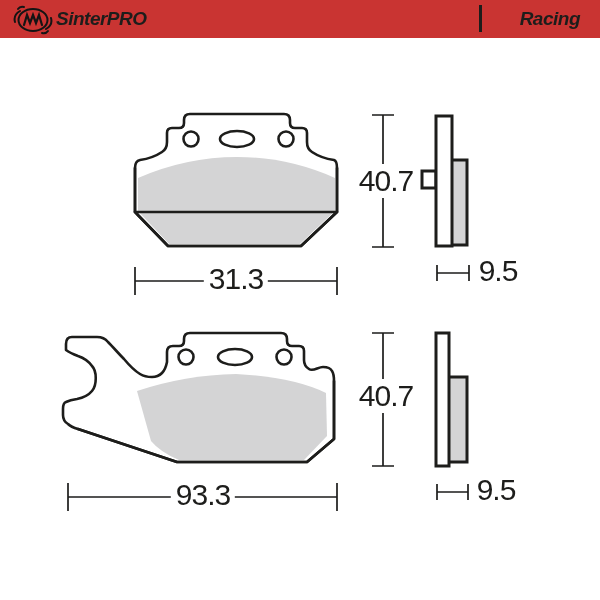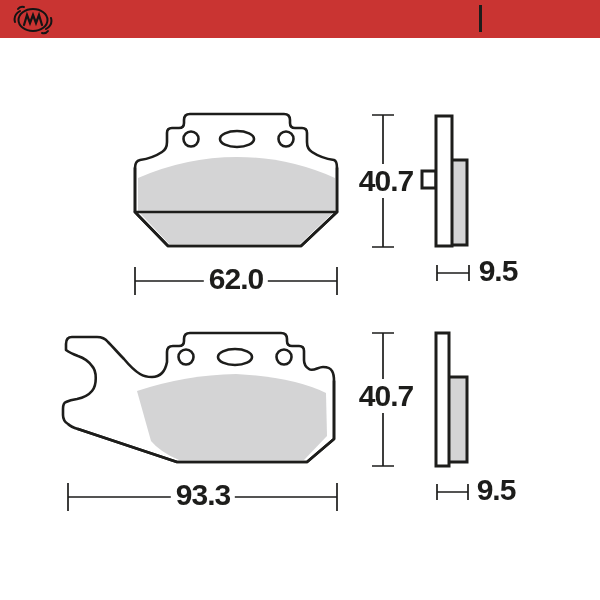--- a/index.html
+++ b/index.html
@@ -25,21 +25,21 @@
     position:absolute;right:20px;top:0;height:38px;line-height:38px;
     font-size:19px;font-weight:700;font-style:italic;color:#1d1d1b;
     letter-spacing:-0.5px;
   }
   
   .canvas{position:absolute;left:0;top:0;width:600px;height:600px;}
   
   .dim-label{
     position:absolute;transform:translate(-50%,-50%);
     background:#ffffff;padding:0 5px;
-    font-size:30px;font-weight:700;color:#1d1d1b;letter-spacing:-1px;
+    font-size:30px;font-weight:400;color:#1d1d1b;letter-spacing:-1px;
     white-space:nowrap;
   }
 </style>
 </head>
 <body>
 
 <svg class="canvas" viewBox="0 0 600 600" xmlns="http://www.w3.org/2000/svg">
 
   <g stroke="#1d1d1b" stroke-width="2.6" stroke-linejoin="round" stroke-linecap="round">
 
@@ -121,34 +121,36 @@
 
     <path d="M 383,333 L 383,466 M 372,333 L 394,333 M 372,466 L 394,466"></path>
 
     <path d="M 68,497 L 337,497 M 68,483 L 68,511 M 337,483 L 337,511"></path>
 
     <path d="M 437,492 L 468,492 M 437,484 L 437,500 M 468,484 L 468,500"></path>
   </g>
 </svg>
 
 <div class="dim-label" style="left:386px;top:181px;">40.7</div>
-<div class="dim-label" style="left:236px;top:279px;">62.0</div>
+<div class="dim-label" style="left:236px;top:279px;">31.3</div>
 <div class="dim-label" style="left:498px;top:271px;">9.5</div>
 
 <div class="dim-label" style="left:386px;top:396px;">40.7</div>
 <div class="dim-label" style="left:203px;top:495px;">93.3</div>
 <div class="dim-label" style="left:496px;top:490px;">9.5</div>
 
 <div class="header">
   <svg class="logo" width="42" height="34" viewBox="0 0 42 34" xmlns="http://www.w3.org/2000/svg">
     <g stroke="#141414" fill="none" stroke-width="2" stroke-linecap="round">
       <ellipse cx="21" cy="17" rx="14.5" ry="11"></ellipse>
 
       <path d="M 8,8 Q 1,12 3,19"></path>
       <path d="M 34,26 Q 41,22 39,15"></path>
       <path d="M 12,4 Q 8,3 6,6"></path>
       <path d="M 30,30 Q 34,31 36,28"></path>
 
       <path d="M 12,22 L 15,12 L 18,20 L 21,12 L 24,20 L 27,12 L 30,22" stroke-width="2.2"></path>
     </g>
   </svg>
+  <div class="brand">SinterPRO</div>
   <div class="hdr-divider"></div>
+  <div class="edition">Racing</div>
 </div>
 
 </body></html>

